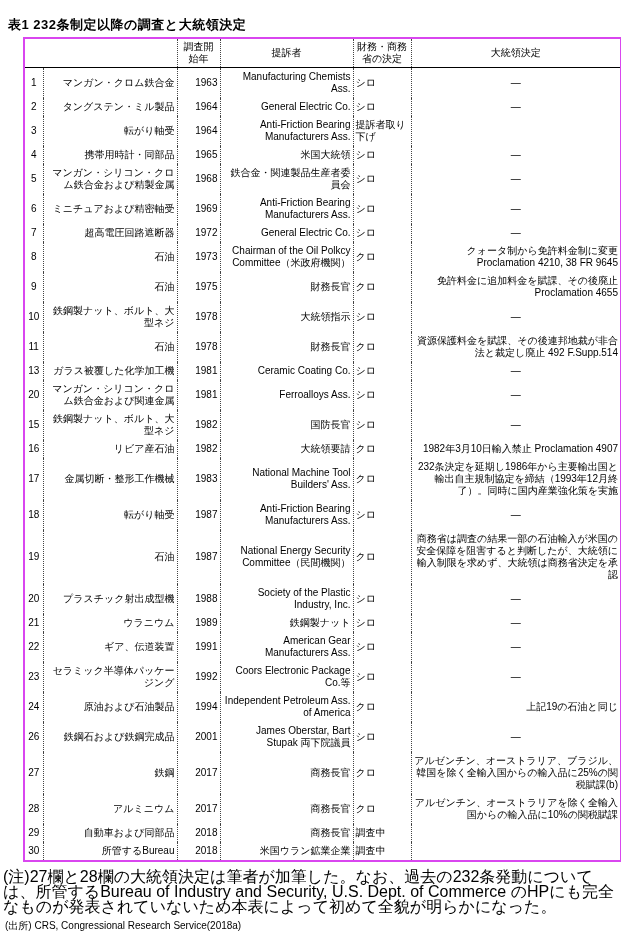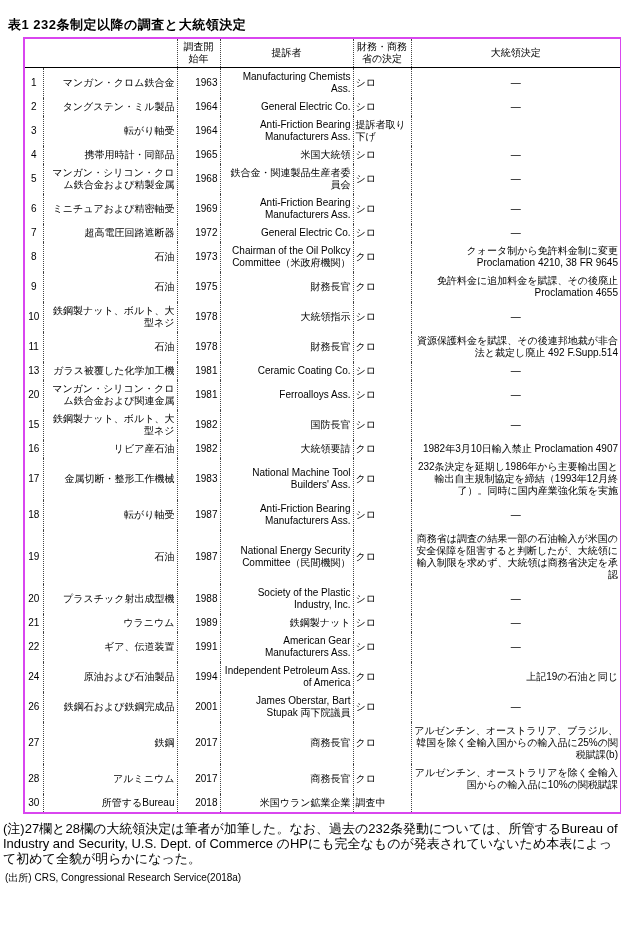--- a/index.html
+++ b/index.html
@@ -49,21 +49,21 @@
     padding: 2px 1px;
   }
   td.col-no   { text-align: center; padding-left: 0; padding-right: 0; }
   td.col-item { text-align: right; }
   td.col-year { text-align: right; }
   td.col-petitioner { text-align: right; }
   td.col-decision   { }
   td.col-president  { text-align: right; }
   td.dash { text-align: center; }
   .notes {
-    font-size: 13px;
+    font-size: 16px;
     line-height: 15px;
     margin: 7px 3px 0 3px;
   }
   .source {
     font-size: 10px;
     line-height: 14px;
     margin: 5px 3px 8px 5px;
   }
 </style>
 </head>
@@ -256,20 +256,28 @@
         </tr>
         <tr>
           <td class="col-no">22</td>
           <td class="col-item">ギア、伝道装置</td>
           <td class="col-year">1991</td>
           <td class="col-petitioner">American Gear Manufacturers Ass.</td>
           <td class="col-decision">シロ</td>
           <td class="col-president dash">—</td>
         </tr>
         <tr>
+          <td class="col-no">23</td>
+          <td class="col-item">セラミック半導体パッケージング</td>
+          <td class="col-year">1992</td>
+          <td class="col-petitioner">Coors Electronic Package Co.等</td>
+          <td class="col-decision">シロ</td>
+          <td class="col-president dash">—</td>
+        </tr>
+        <tr>
           <td class="col-no">24</td>
           <td class="col-item">原油および石油製品</td>
           <td class="col-year">1994</td>
           <td class="col-petitioner">Independent Petroleum Ass. of America</td>
           <td class="col-decision">クロ</td>
           <td class="col-president">上記19の石油と同じ</td>
         </tr>
         <tr>
           <td class="col-no">26</td>
           <td class="col-item">鉄鋼石および鉄鋼完成品</td>
@@ -286,20 +294,28 @@
           <td class="col-decision">クロ</td>
           <td class="col-president">アルゼンチン、オーストラリア、ブラジル、韓国を除く全輸入国からの輸入品に25%の関税賦課(b)</td>
         </tr>
         <tr>
           <td class="col-no">28</td>
           <td class="col-item">アルミニウム</td>
           <td class="col-year">2017</td>
           <td class="col-petitioner">商務長官</td>
           <td class="col-decision">クロ</td>
           <td class="col-president">アルゼンチン、オーストラリアを除く全輸入国からの輸入品に10%の関税賦課</td>
+        </tr>
+        <tr>
+          <td class="col-no">29</td>
+          <td class="col-item">自動車および同部品</td>
+          <td class="col-year">2018</td>
+          <td class="col-petitioner">商務長官</td>
+          <td class="col-decision">調査中</td>
+          <td class="col-president"></td>
         </tr>
         <tr>
           <td class="col-no">30</td>
           <td class="col-item">所管するBureau</td>
           <td class="col-year">2018</td>
           <td class="col-petitioner">米国ウラン鉱業企業</td>
           <td class="col-decision">調査中</td>
           <td class="col-president"></td>
         </tr>
       </tbody>

